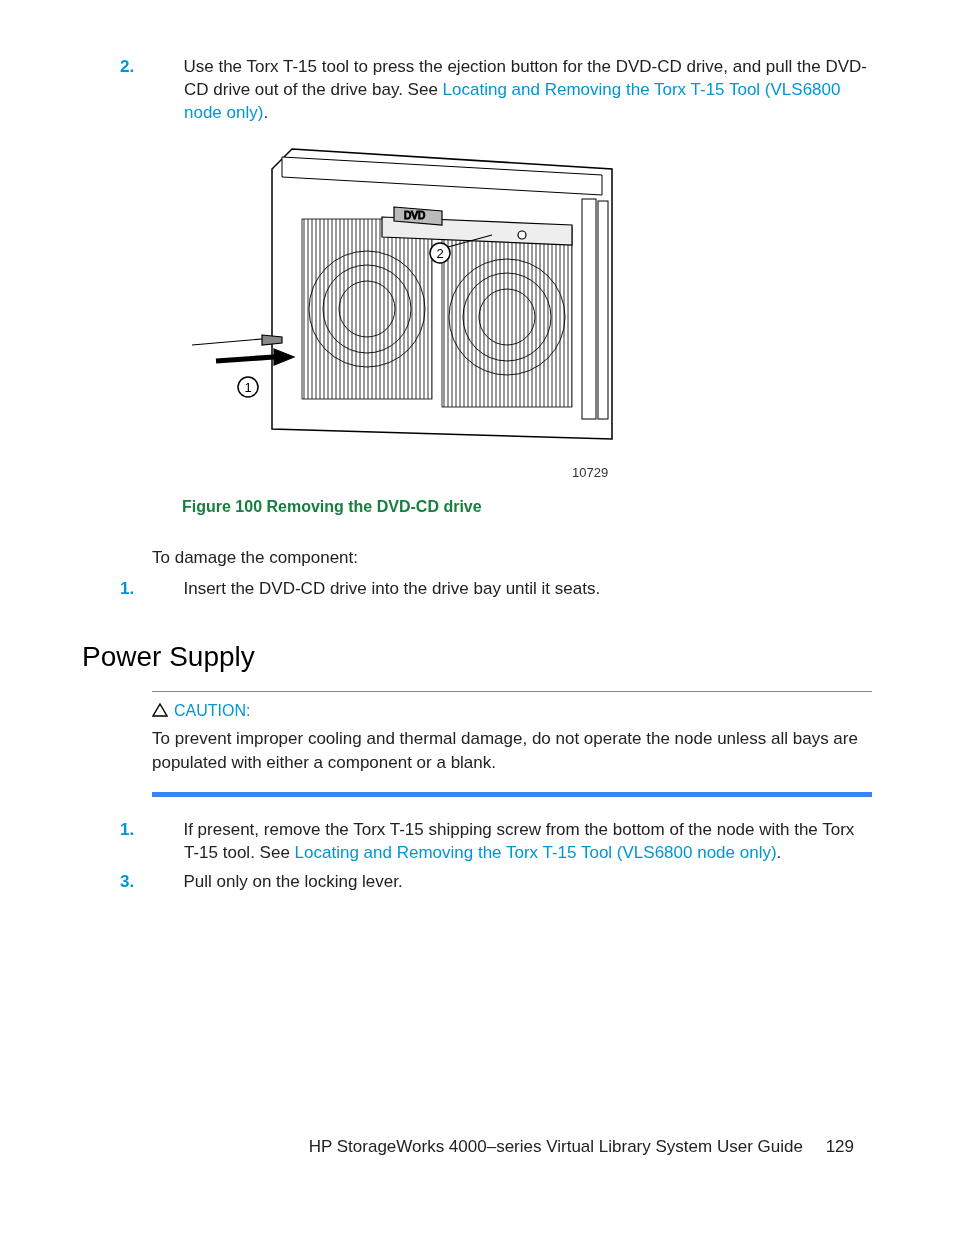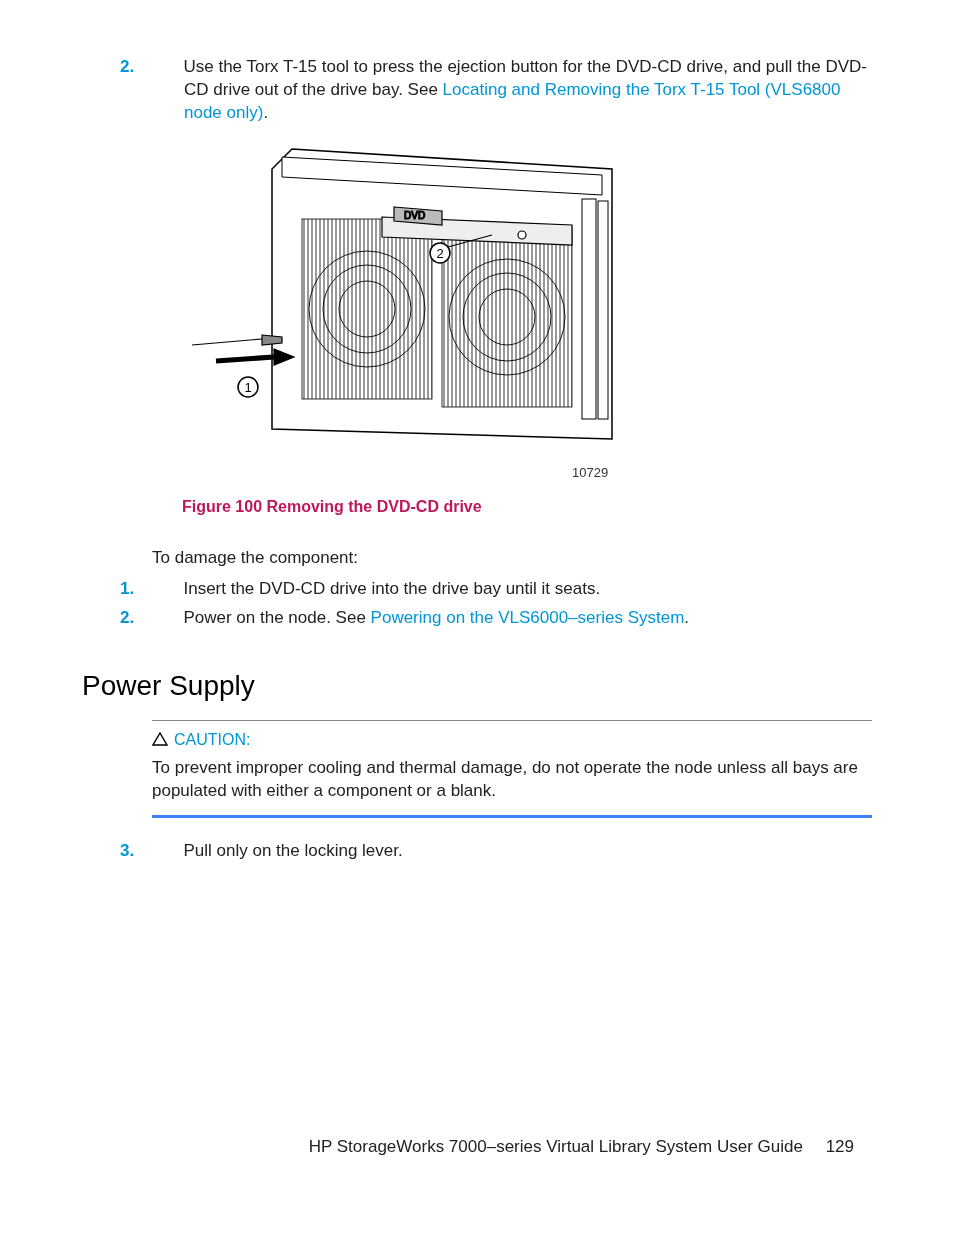--- a/index.html
+++ b/index.html
@@ -48,21 +48,21 @@
   .figure-svg {
     display: block;
   }
   .fig-id {
     font-size: 13px;
     color: #333;
     margin-left: 390px;
     margin-top: 6px;
   }
   .fig-caption {
-    color: #be185d;
+    color: #15803d;
     font-weight: 600;
     font-size: 16px;
     margin-top: 18px;
     margin-left: 0;
   }
   .replace-intro {
     margin-left: 70px;
     margin-top: 32px;
     margin-bottom: 10px;
   }
@@ -70,22 +70,22 @@
     color: #000000;
     font-size: 28px;
     font-weight: 400;
     margin-top: 40px;
     margin-bottom: 18px;
   }
   .caution-box {
     margin-left: 70px;
     width: 720px;
     border-top: 1px solid #888;
-    border-bottom: 3px solid #3b82f6;
-    padding: 10px 0 12px 0;
+    border-bottom: 5px solid #3b82f6;
+    padding: 10px 0 18px 0;
     margin-bottom: 22px;
   }
   .caution-head {
     color: #0096d6;
     font-size: 16px;
     font-weight: 400;
     margin-bottom: 6px;
   }
   .caution-icon {
     display: inline-block;
@@ -175,39 +175,39 @@
           <rect x="416" y="62" width="10" height="218"></rect>
         </g>
       </svg>
       <div class="fig-id">10729</div>
       <div class="fig-caption">Figure 100 Removing the DVD-CD drive</div>
     </div>
 
     <div class="replace-intro body-text">To damage the component:</div>
     <div id="replace-steps">
         <div class="step-block"><span class="ol-num">1.</span>&nbsp;&nbsp;<span class="body-text">Insert the DVD-CD drive into the drive bay until it seats.</span></div>
-        <div class="step-block"><span class="ol-num">2.</span>&nbsp;&nbsp;<span class="body-text">Power on the node. See </span><a class="link" href="#">Powering on the VLS6000–series System</a><span class="body-text">.</span></div>
       </div>
 
     <div class="section-h">Power Supply</div>
 
     <div class="caution-box">
       <div class="caution-head">
         <span class="caution-icon">
           <svg width="16" height="14" viewBox="0 0 16 14">
               <polygon points="8,1 15,13 1,13" fill="none" stroke="#000" stroke-width="1.4"></polygon>
             </svg>
         </span><span>CAUTION:</span>
       </div>
       <div class="caution-body body-text">To prevent improper cooling and thermal damage, do not operate the node unless all bays are populated with either a component or a blank.</div>
     </div>
 
     <div id="ps-steps">
+        <div class="step-block"><span class="ol-num">1.</span>&nbsp;&nbsp;<span class="body-text">If present, remove the Torx T-15 shipping screw from the bottom of the node with the Torx T-15 tool. See </span><a class="link" href="#">Locating and Removing the Torx T-15 Tool (VLS6800 node only)</a><span class="body-text">.</span></div>
         <div class="step-block"><span class="ol-num">3.</span>&nbsp;&nbsp;<span class="body-text">Pull only on the locking lever.</span></div>
       </div>
 
   </div>
 
   <div class="footer">
-    <span>HP StorageWorks 7000–series Virtual Library System User Guide</span>
+    <span>HP StorageWorks 4000–series Virtual Library System User Guide</span>
     <span class="pn">129</span>
   </div>
 </div>
 
 </body></html>

